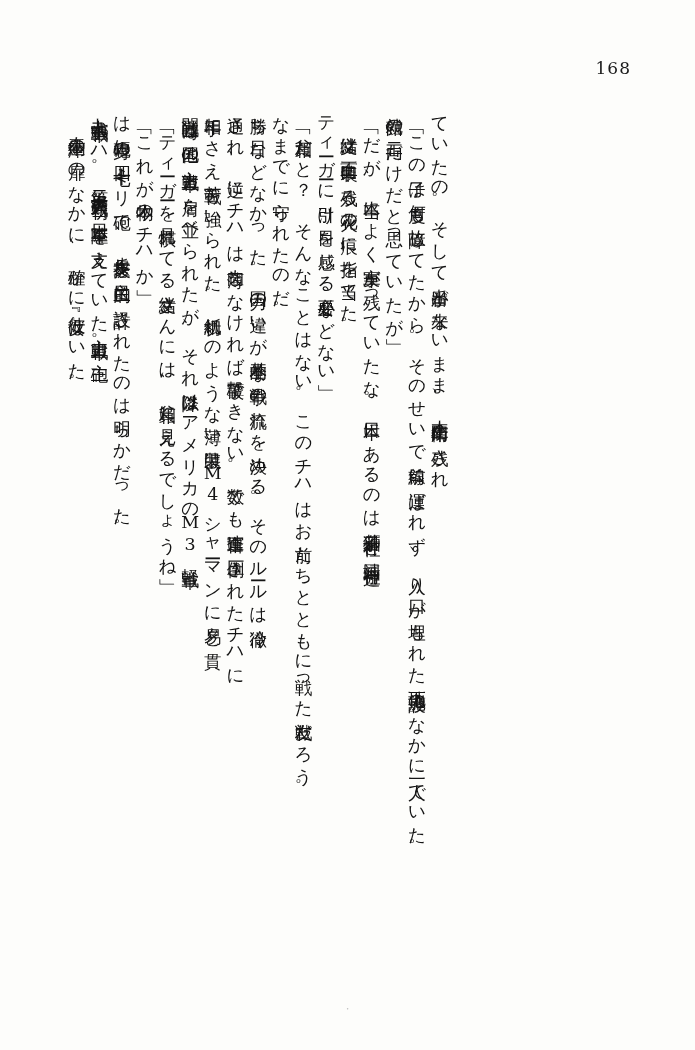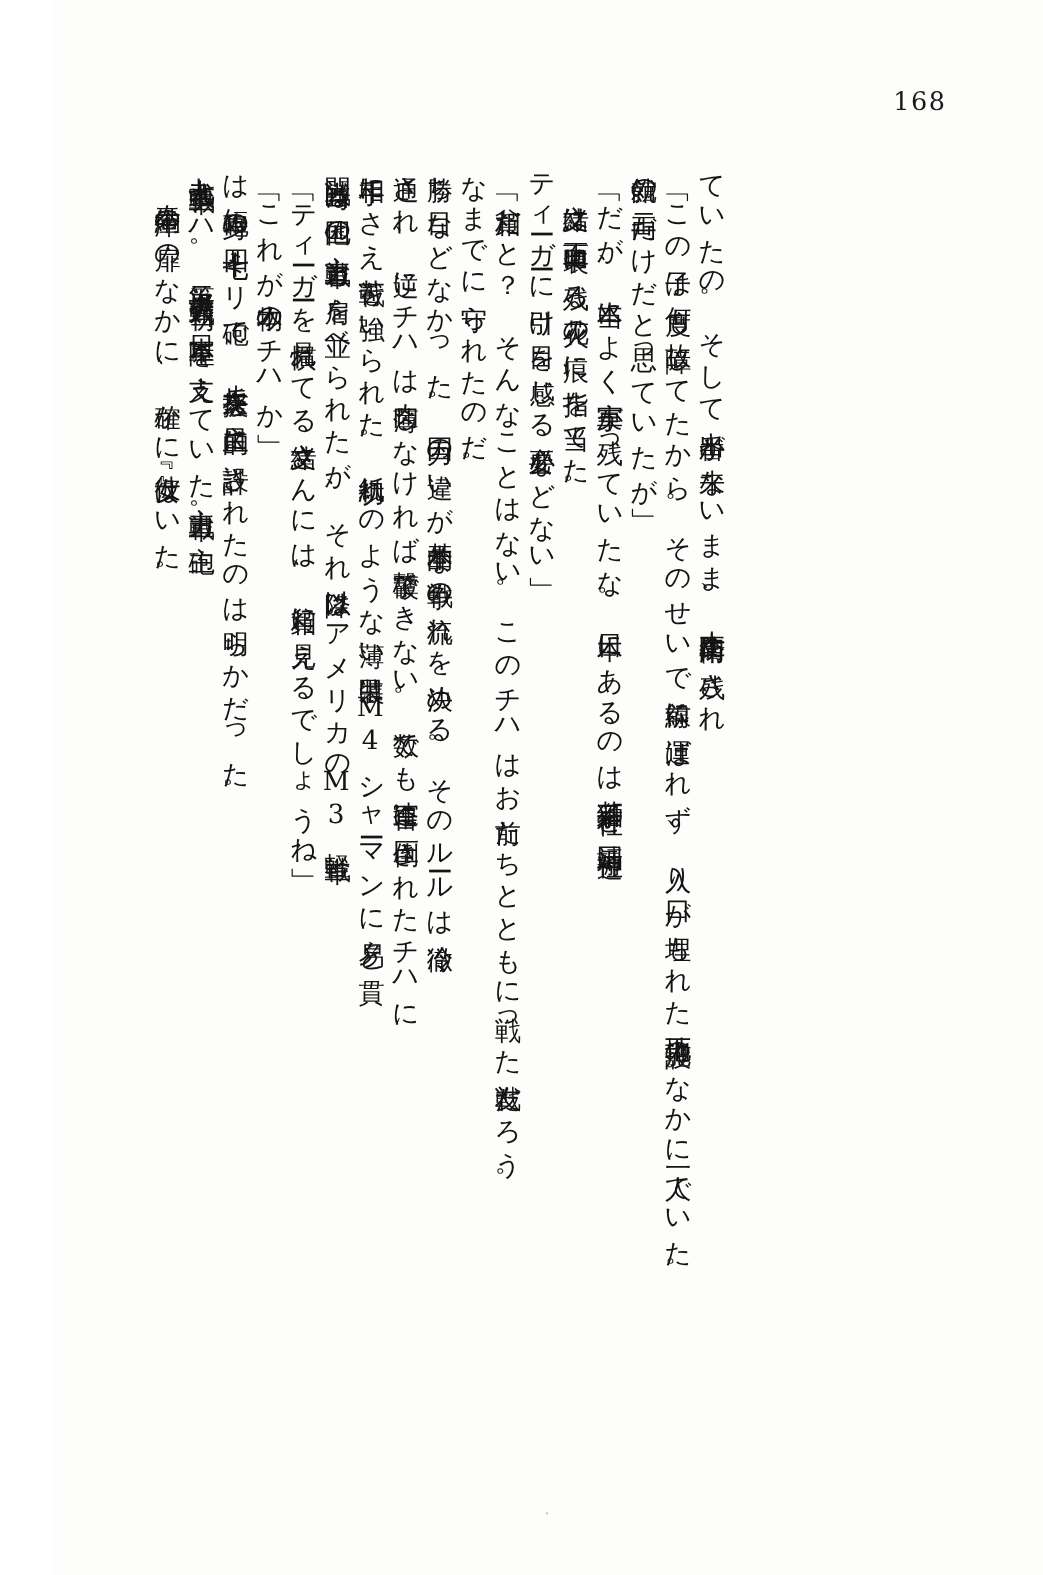--- a/index.html
+++ b/index.html
@@ -13,21 +13,20 @@
     font-family: "DejaVu Serif", "Liberation Serif", serif;
     color: #111111;
     overflow: hidden;
     position: relative;
   }
 
   .page {
     position: absolute;
     inset: 0;
     background: #fdfdfb;
-    margin-left: 34px;
   }
 
   
   .page-number {
     position: absolute;
     top: 58px;
     right: 64px;
     font-size: 17px;
     letter-spacing: 1px;
     color: #1a1a1a;

